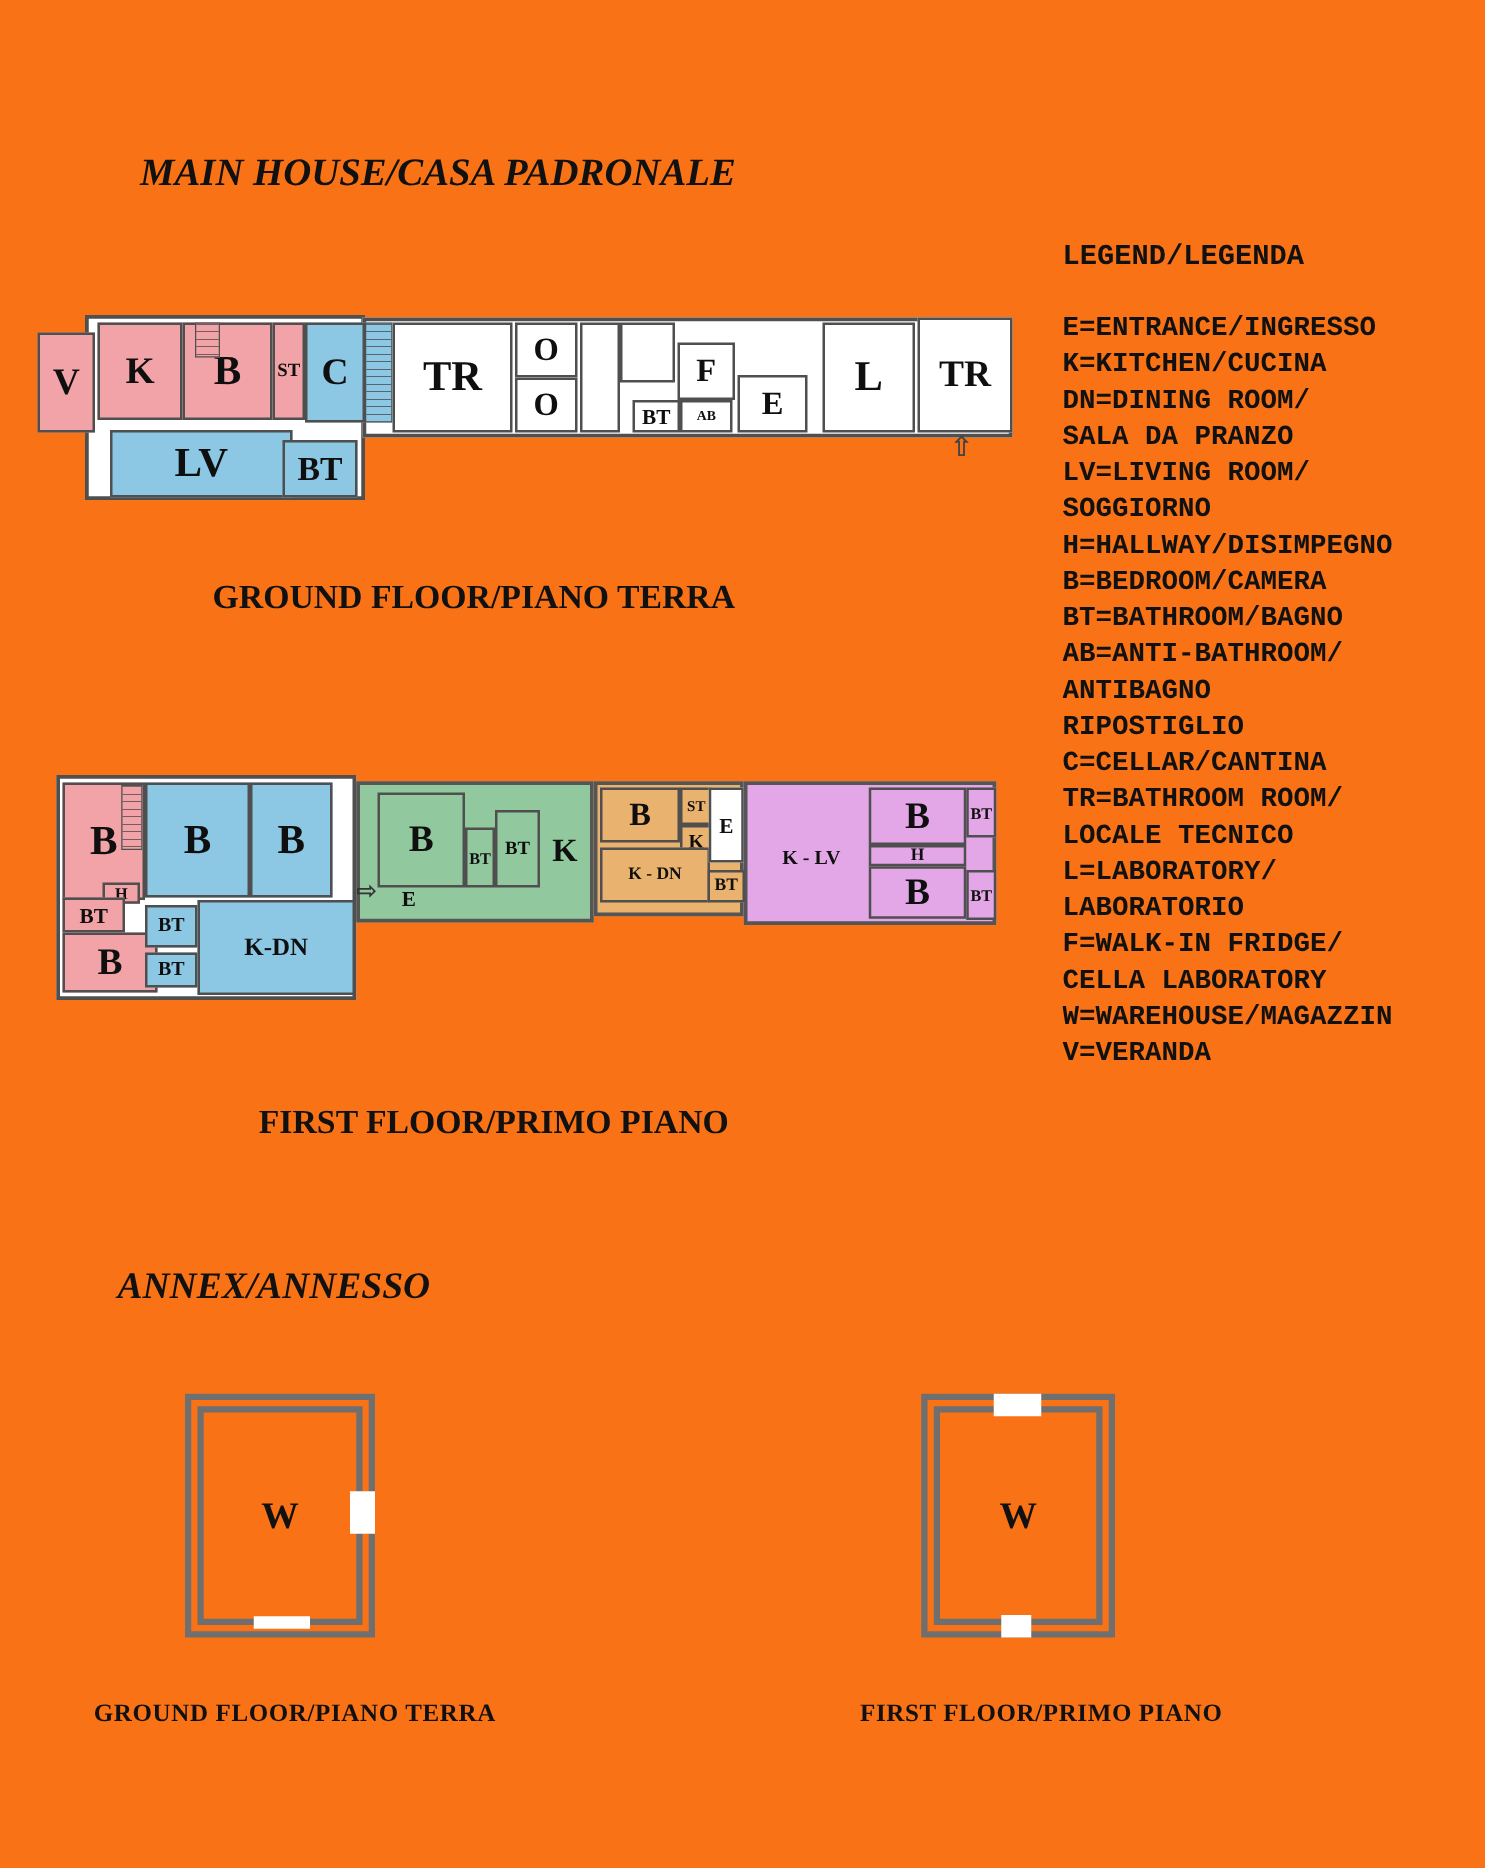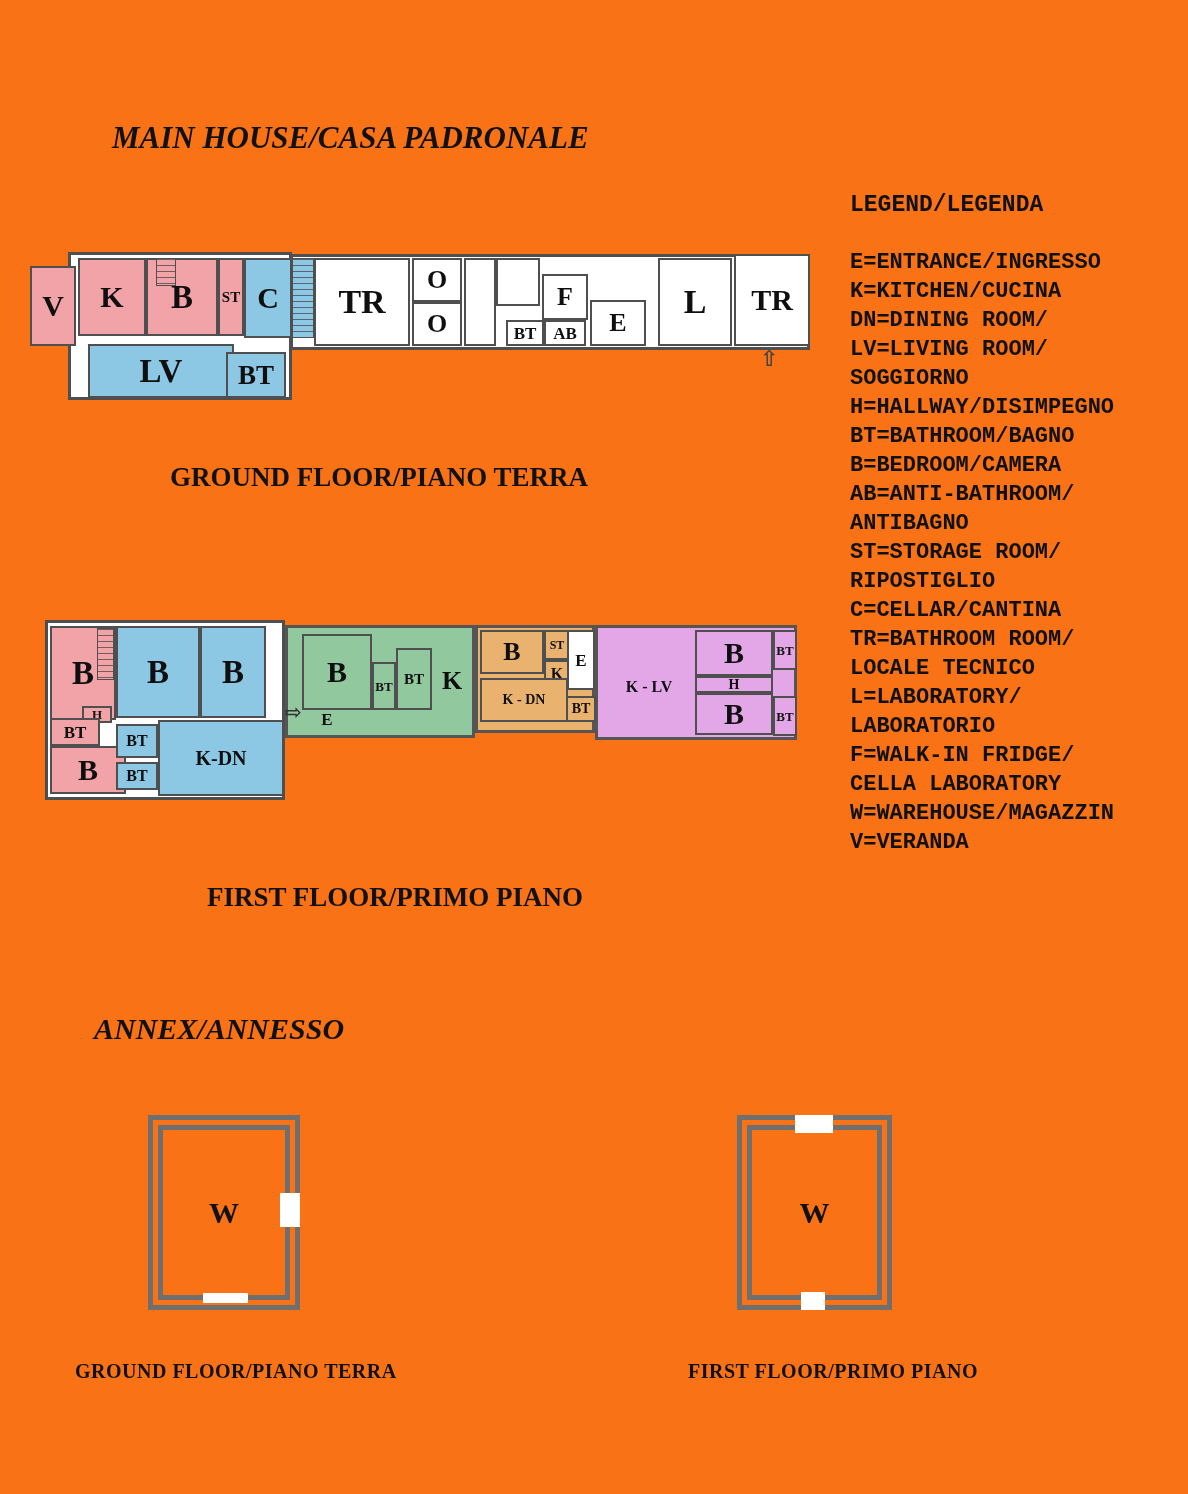--- a/index.html
+++ b/index.html
@@ -48,42 +48,42 @@
     <div class="room" style="left: 58px; top: 94px; width: 146px; height: 54px; font-size: 33px; background-color: rgb(140, 199, 228);">LV</div>
     <div class="room" style="left: 196px; top: 102px; width: 60px; height: 46px; font-size: 27px; background-color: rgb(140, 199, 228);">BT</div>
 
     <div class="room" style="left: 284px; top: 8px; width: 96px; height: 88px; font-size: 34px; background-color: rgb(255, 255, 255);">TR</div>
     <div class="room" style="left: 382px; top: 8px; width: 50px; height: 44px; font-size: 26px; background-color: rgb(255, 255, 255);">O</div>
     <div class="room" style="left: 382px; top: 52px; width: 50px; height: 44px; font-size: 26px; background-color: rgb(255, 255, 255);">O</div>
     <div class="room" style="left: 434px; top: 8px; width: 32px; height: 88px; background-color: rgb(255, 255, 255);"></div>
     <div class="room" style="left: 466px; top: 8px; width: 44px; height: 48px; background-color: rgb(255, 255, 255);"></div>
     <div class="room" style="left: 512px; top: 24px; width: 46px; height: 46px; font-size: 26px; background-color: rgb(255, 255, 255);">F</div>
     <div class="room" style="left: 476px; top: 70px; width: 38px; height: 26px; font-size: 17px; background-color: rgb(255, 255, 255);">BT</div>
-    <div class="room" style="left: 514px; top: 70px; width: 42px; height: 26px; font-size: 17px; background-color: rgb(255, 255, 255);">AB</div>
+    <div class="room" style="left: 514px; top: 70px; width: 42px; height: 26px; font-size: 11px; background-color: rgb(255, 255, 255);">AB</div>
     <div class="room" style="left: 560px; top: 50px; width: 56px; height: 46px; font-size: 26px; background-color: rgb(255, 255, 255);">E</div>
     <div class="room" style="left: 628px; top: 8px; width: 74px; height: 88px; font-size: 34px; background-color: rgb(255, 255, 255);">L</div>
     <div class="room" style="left: 704px; top: 4px; width: 76px; height: 92px; font-size: 30px; background-color: rgb(255, 255, 255);">TR</div>
     <div class="arrow" style="left:730px;top:98px;font-size:22px;">⇧</div>
   </div>
 
   <div class="caption" style="left:170px;top:462px;">GROUND FLOOR/PIANO TERRA</div>
 
   <div class="legend">
     <div class="legend-title">LEGEND/LEGENDA</div>
     <div class="legend-entry">E=ENTRANCE/INGRESSO</div>
     <div class="legend-entry">K=KITCHEN/CUCINA</div>
     <div class="legend-entry">DN=DINING ROOM/</div>
+    <div class="legend-entry">SALA DA PRANZO</div>
     <div class="legend-entry">LV=LIVING ROOM/</div>
     <div class="legend-entry">SOGGIORNO</div>
     <div class="legend-entry">H=HALLWAY/DISIMPEGNO</div>
+    <div class="legend-entry">B=BEDROOM/CAMERA</div>
     <div class="legend-entry">BT=BATHROOM/BAGNO</div>
-    <div class="legend-entry">B=BEDROOM/CAMERA</div>
     <div class="legend-entry">AB=ANTI-BATHROOM/</div>
     <div class="legend-entry">ANTIBAGNO</div>
-    <div class="legend-entry">ST=STORAGE ROOM/</div>
     <div class="legend-entry">RIPOSTIGLIO</div>
     <div class="legend-entry">C=CELLAR/CANTINA</div>
     <div class="legend-entry">TR=BATHROOM ROOM/</div>
     <div class="legend-entry">LOCALE TECNICO</div>
     <div class="legend-entry">L=LABORATORY/</div>
     <div class="legend-entry">LABORATORIO</div>
     <div class="legend-entry">F=WALK-IN FRIDGE/</div>
     <div class="legend-entry">CELLA LABORATORY</div>
     <div class="legend-entry">W=WAREHOUSE/MAGAZZIN</div>
     <div class="legend-entry">V=VERANDA</div>

